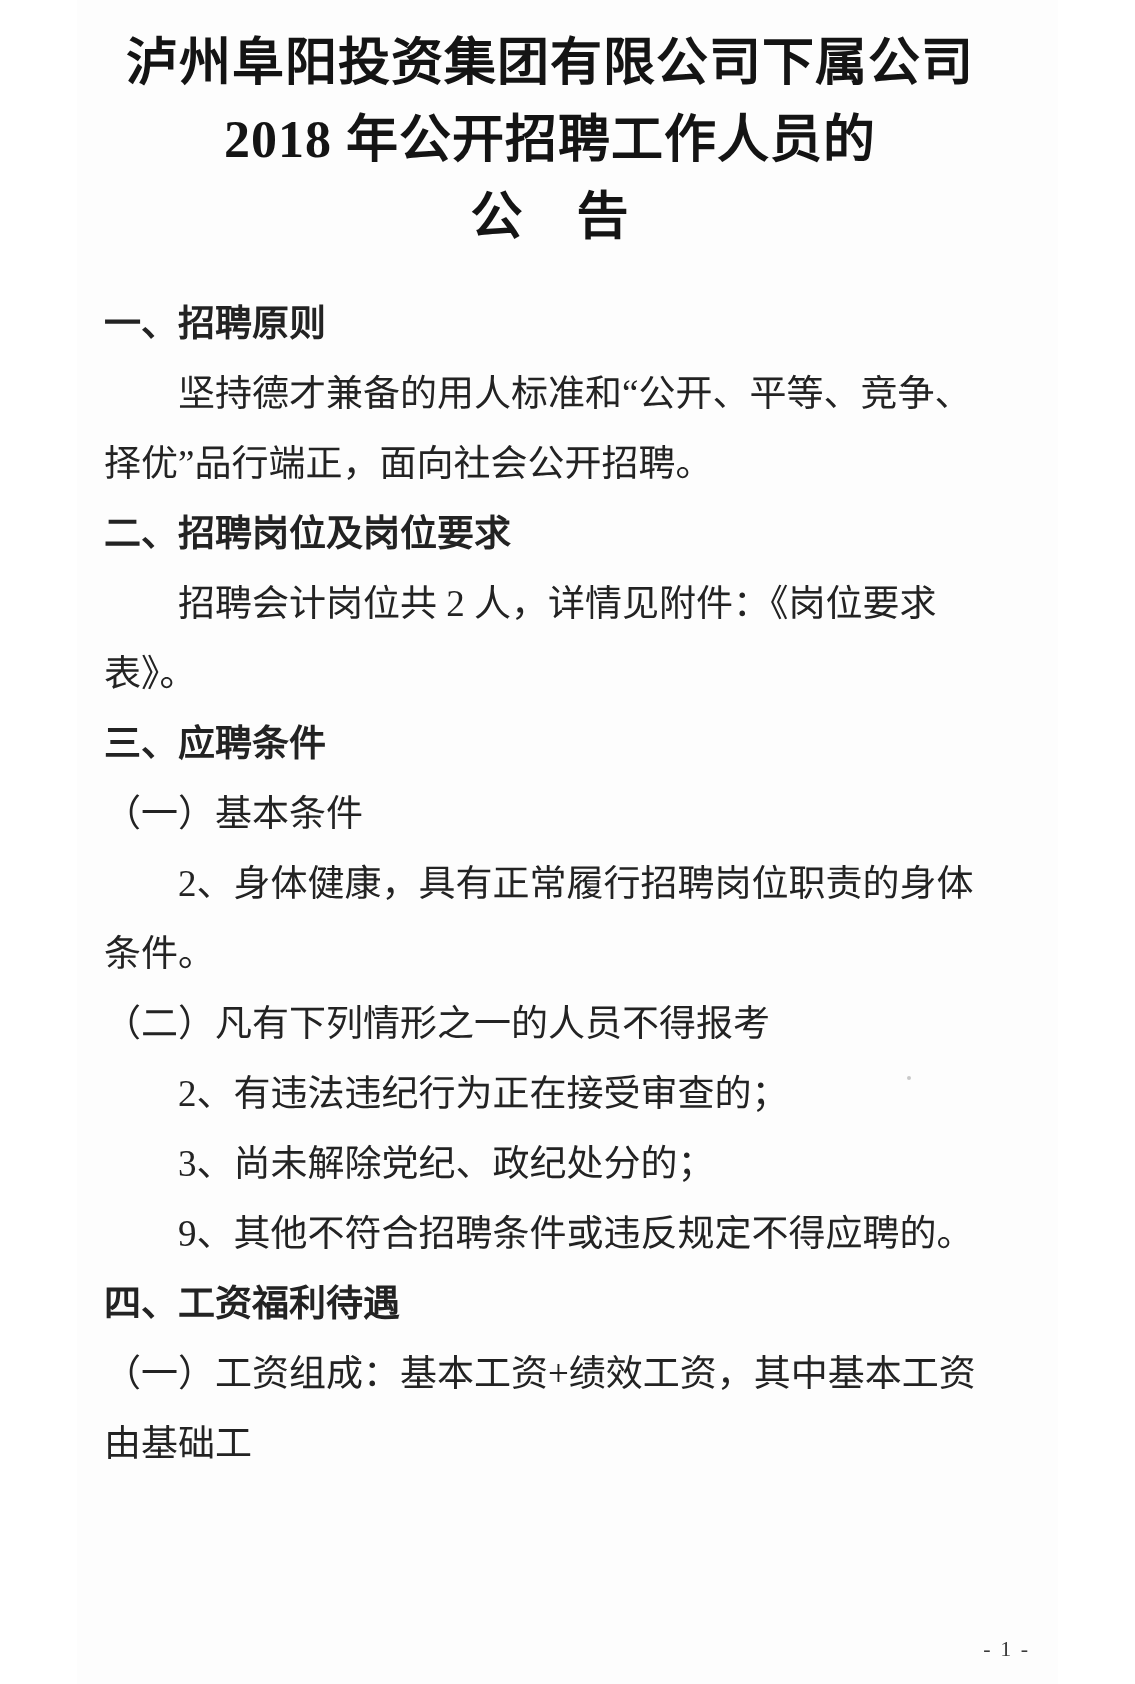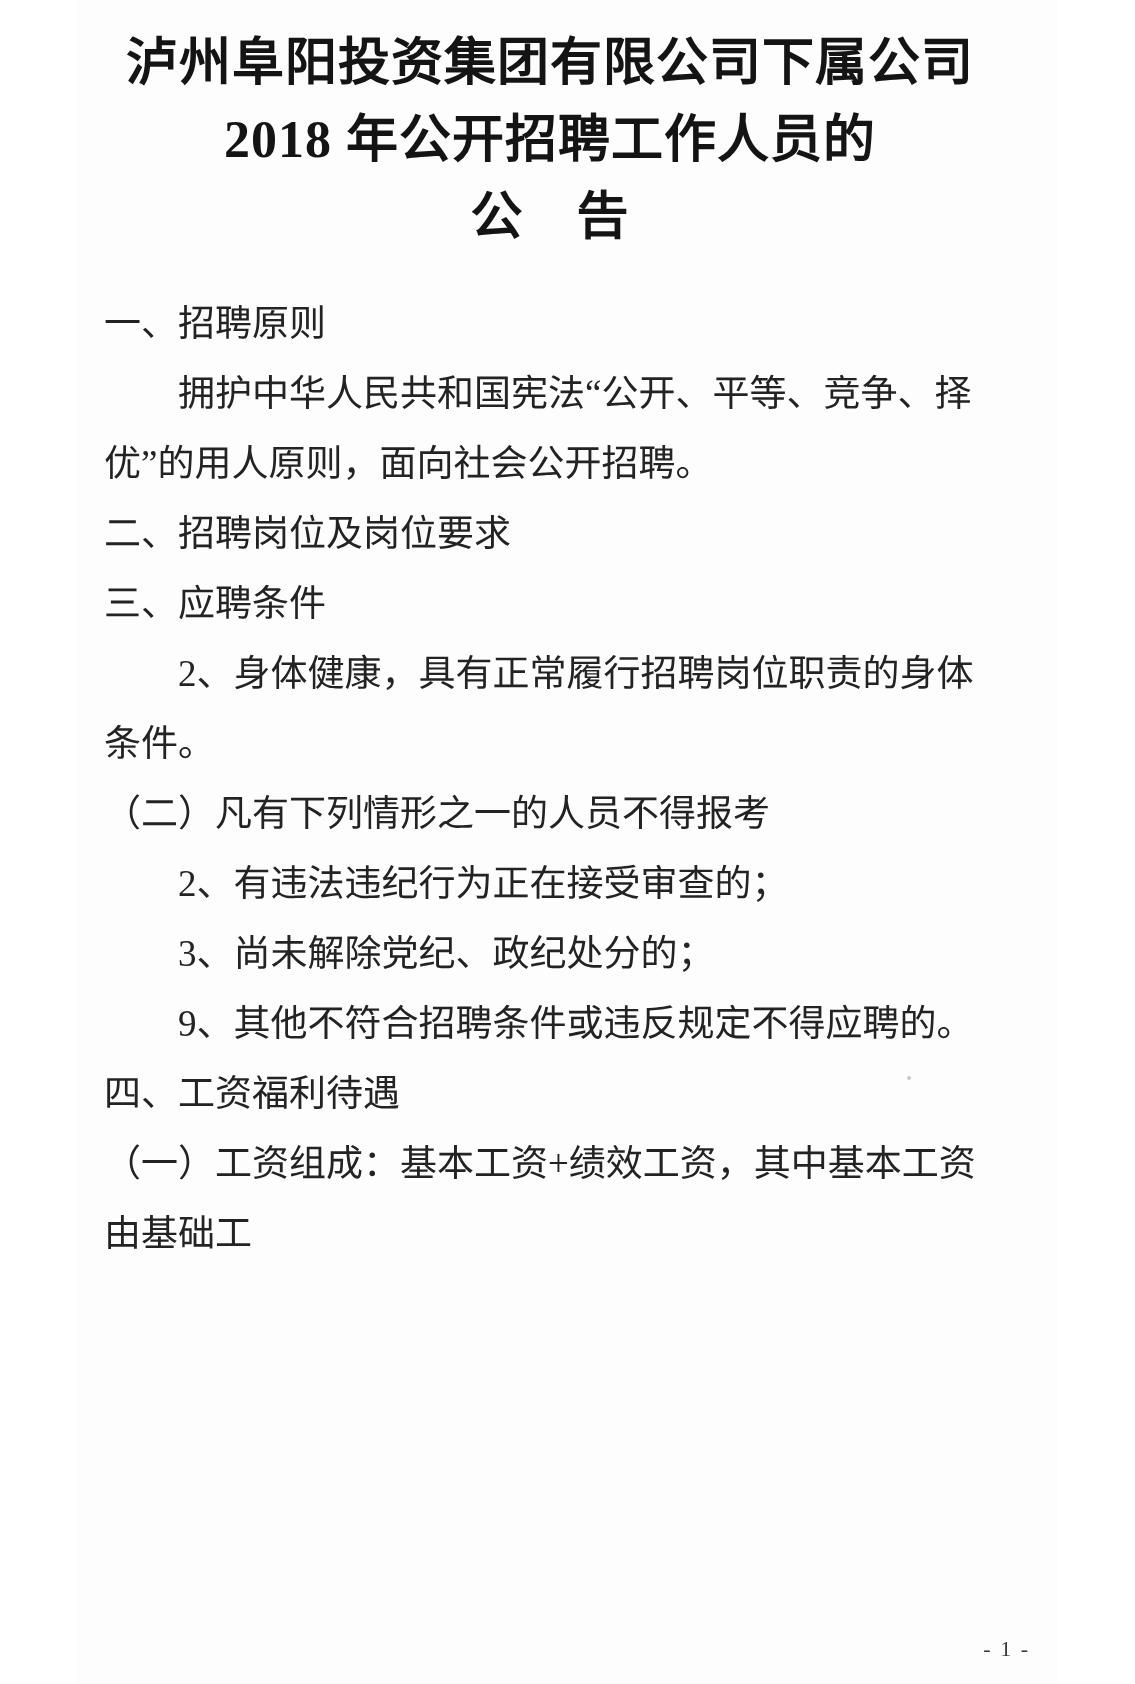--- a/index.html
+++ b/index.html
@@ -34,21 +34,21 @@
   .body-block {
     margin-top: 34px;
   }
   .body-block p {
     margin: 0;
     font-size: 37px;
     line-height: 70px;
     color: #232323;
   }
   .sec-heading {
-    font-weight: normal;
+    font-weight: bold;
     color: #191919;
   }
   .indent {
     text-indent: 2em;
   }
   .flush {
     text-indent: 0;
   }
   .page-number {
     position: absolute;
@@ -72,25 +72,27 @@
 <div class="page">
 
   <div class="title-block">
     <h1 class="doc-title">泸州阜阳投资集团有限公司下属公司</h1>
     <h1 class="doc-title">2018 年公开招聘工作人员的</h1>
     <h1 class="doc-title">公　告</h1>
   </div>
 
   <div class="body-block">
     <p class="sec-heading flush">一、招聘原则</p>
-    <p class="indent">拥护中华人民共和国宪法“公开、平等、竞争、择优”的用人原则，面向社会公开招聘。</p>
+    <p class="indent">坚持德才兼备的用人标准和“公开、平等、竞争、择优”品行端正，面向社会公开招聘。</p>
 
     <p class="sec-heading flush">二、招聘岗位及岗位要求</p>
+    <p class="indent">招聘会计岗位共 2 人，详情见附件：《岗位要求表》。</p>
 
     <p class="sec-heading flush">三、应聘条件</p>
+    <p class="flush">（一）基本条件</p>
     <p class="indent">2、身体健康，具有正常履行招聘岗位职责的身体条件。</p>
     <p class="flush">（二）凡有下列情形之一的人员不得报考</p>
     <p class="indent">2、有违法违纪行为正在接受审查的；</p>
     <p class="indent">3、尚未解除党纪、政纪处分的；</p>
     <p class="indent">9、其他不符合招聘条件或违反规定不得应聘的。</p>
 
     <p class="sec-heading flush">四、工资福利待遇</p>
     <p class="flush">（一）工资组成：基本工资+绩效工资，其中基本工资由基础工</p>
   </div>
 

